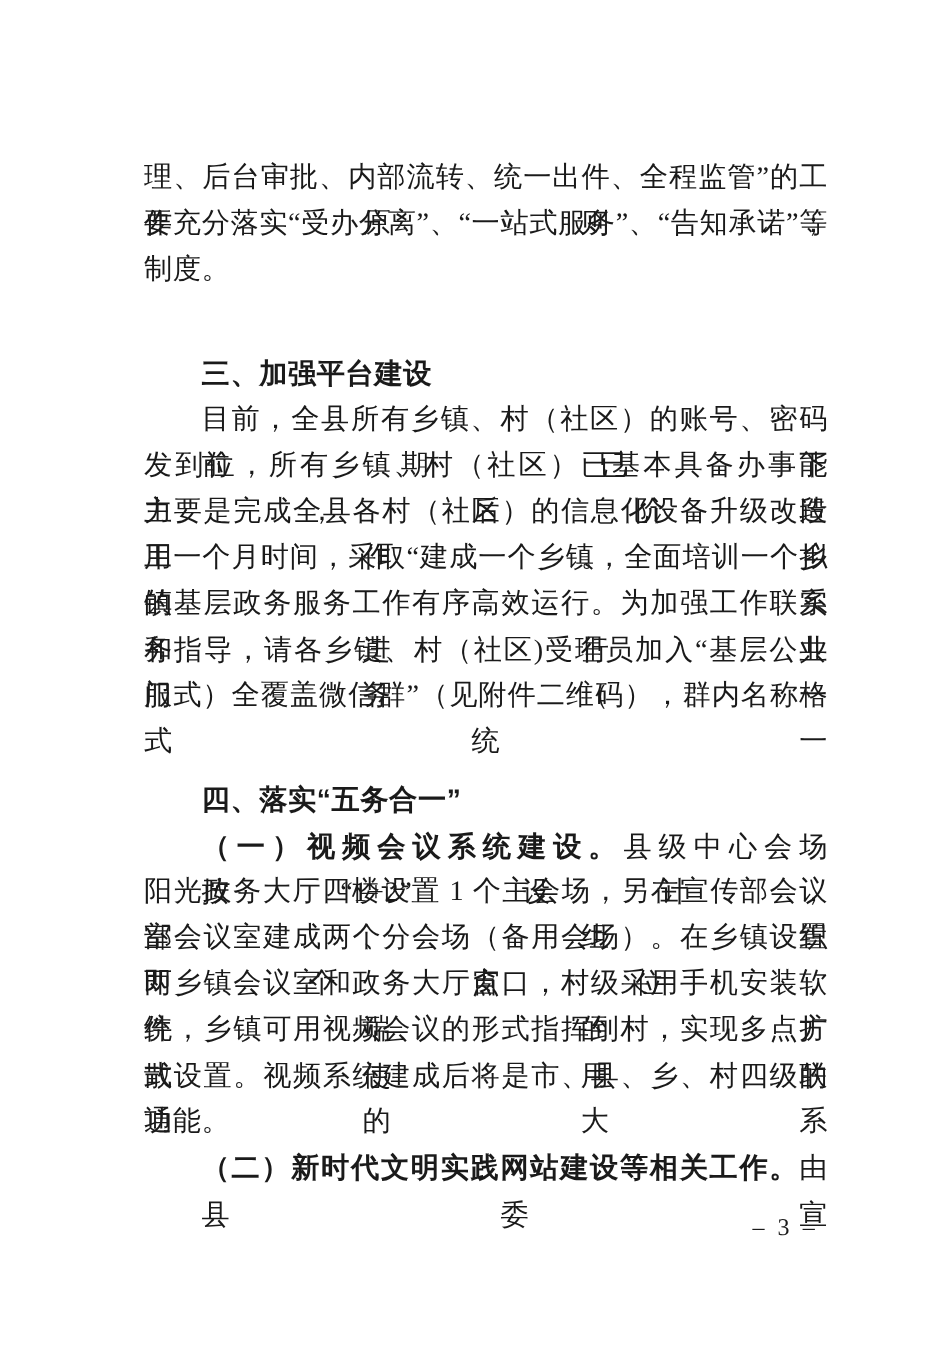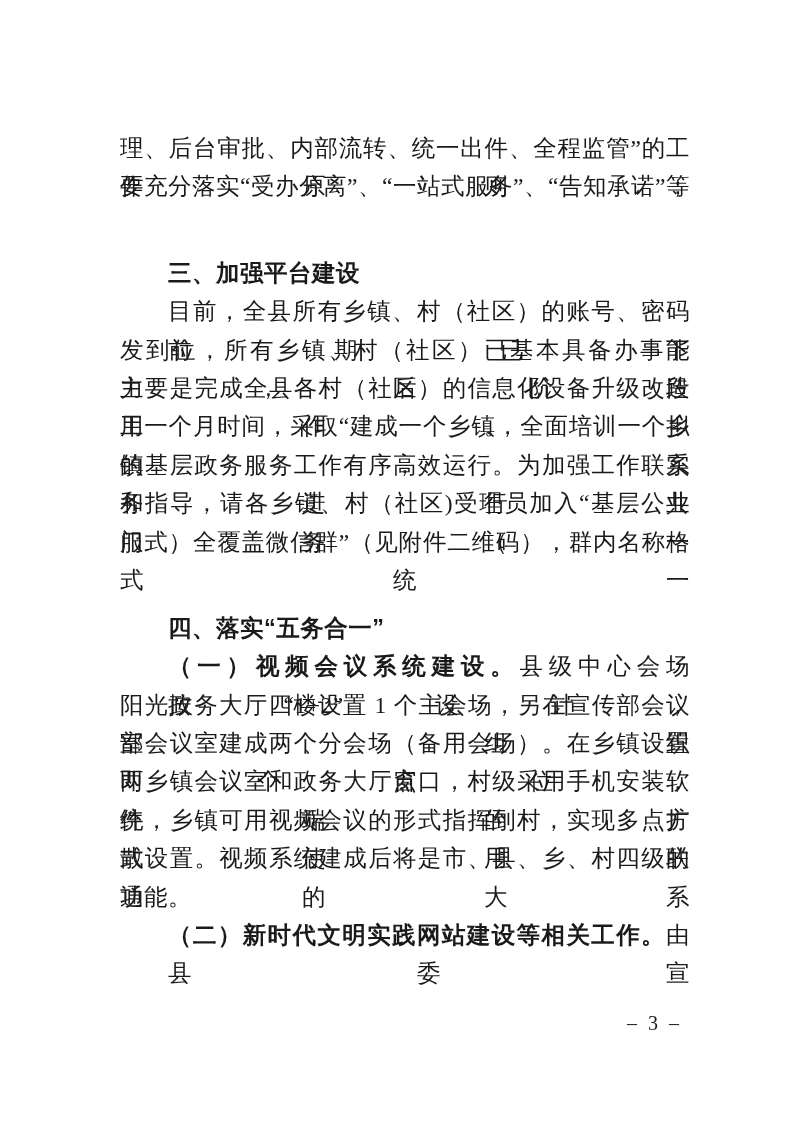--- a/index.html
+++ b/index.html
@@ -57,20 +57,21 @@
   }
 </style>
 </head>
 <body>
 
 <div class="page">
   <div class="content">
 
     <div class="line just">理、后台审批、内部流转、统一出件、全程监管”的工作原则；</div>
     <div class="line just">要充分落实“受办分离”、“一站式服务”、“告知承诺”等</div>
+    <div class="line">制度。</div>
 
     <div class="line heading indent">三、加强平台建设</div>
 
     <div class="line just indent">目前，全县所有乡镇、村（社区）的账号、密码前期已下</div>
     <div class="line just">发到位，所有乡镇、村（社区）已基本具备办事能力，后阶段</div>
     <div class="line just">主要是完成全县各村（社区）的信息化设备升级改造工作。拟</div>
     <div class="line just">用一个月时间，采取“建成一个乡镇，全面培训一个乡镇，实</div>
     <div class="line just">的基层政务服务工作有序高效运行。为加强工作联系和进行业</div>
     <div class="line just">务指导，请各乡镇、村（社区)受理员加入“基层公共服务（一</div>
     <div class="line just">门式）全覆盖微信群”（见附件二维码），群内名称格式统一</div>

